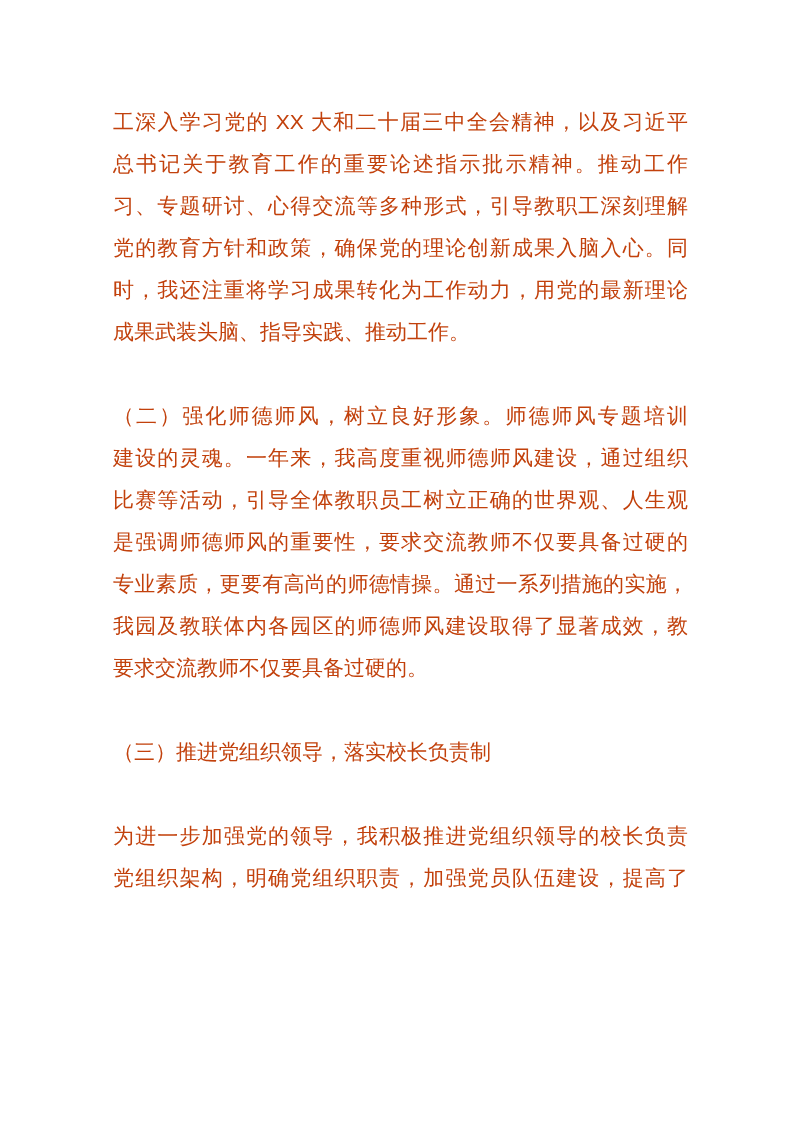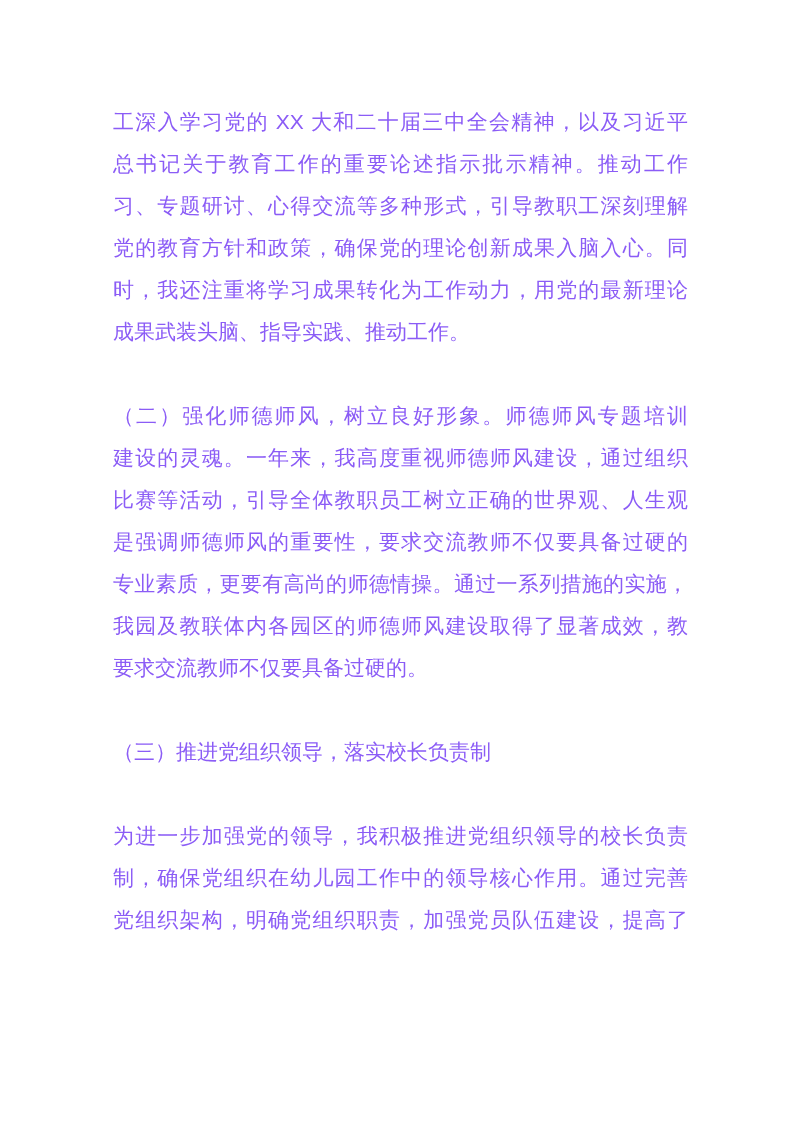--- a/index.html
+++ b/index.html
@@ -45,21 +45,21 @@
   
   .line-end {
     text-align: center;
     text-align-last: left;
   }
 </style>
 </head>
 <body>
 
 <div class="page" style="background: rgb(255, 255, 255);">
-  <div class="doc-body" id="doc-body" style="color: #8b5cf6;">
+  <div class="doc-body" id="doc-body" style="color: #c2410c;">
       <div class="paragraph">
         <div class="line line-full">工深入学习党的 XX 大和二十届三中全会精神，以及习近平</div>
         <div class="line line-full">总书记关于教育工作的重要论述指示批示精神。推动工作</div>
         <div class="line line-full">习、专题研讨、心得交流等多种形式，引导教职工深刻理解</div>
         <div class="line line-full">党的教育方针和政策，确保党的理论创新成果入脑入心。同</div>
         <div class="line line-full">时，我还注重将学习成果转化为工作动力，用党的最新理论</div>
         <div class="line line-end">成果武装头脑、指导实践、推动工作。</div>
       </div>
       <div class="paragraph">
         <div class="line line-full">（二）强化师德师风，树立良好形象。师德师风专题培训</div>
@@ -68,17 +68,16 @@
         <div class="line line-full">是强调师德师风的重要性，要求交流教师不仅要具备过硬的</div>
         <div class="line line-full">专业素质，更要有高尚的师德情操。通过一系列措施的实施，</div>
         <div class="line line-full">我园及教联体内各园区的师德师风建设取得了显著成效，教</div>
         <div class="line line-end">要求交流教师不仅要具备过硬的。</div>
       </div>
       <div class="paragraph">
         <div class="line line-end">（三）推进党组织领导，落实校长负责制</div>
       </div>
       <div class="paragraph">
         <div class="line line-full">为进一步加强党的领导，我积极推进党组织领导的校长负责</div>
-        <div class="line line-full">制，确保党组织在幼儿园工作中的领导核心作用。通过完善</div>
         <div class="line line-full">党组织架构，明确党组织职责，加强党员队伍建设，提高了</div>
       </div>
     </div>
 </div>
 
 </body></html>

